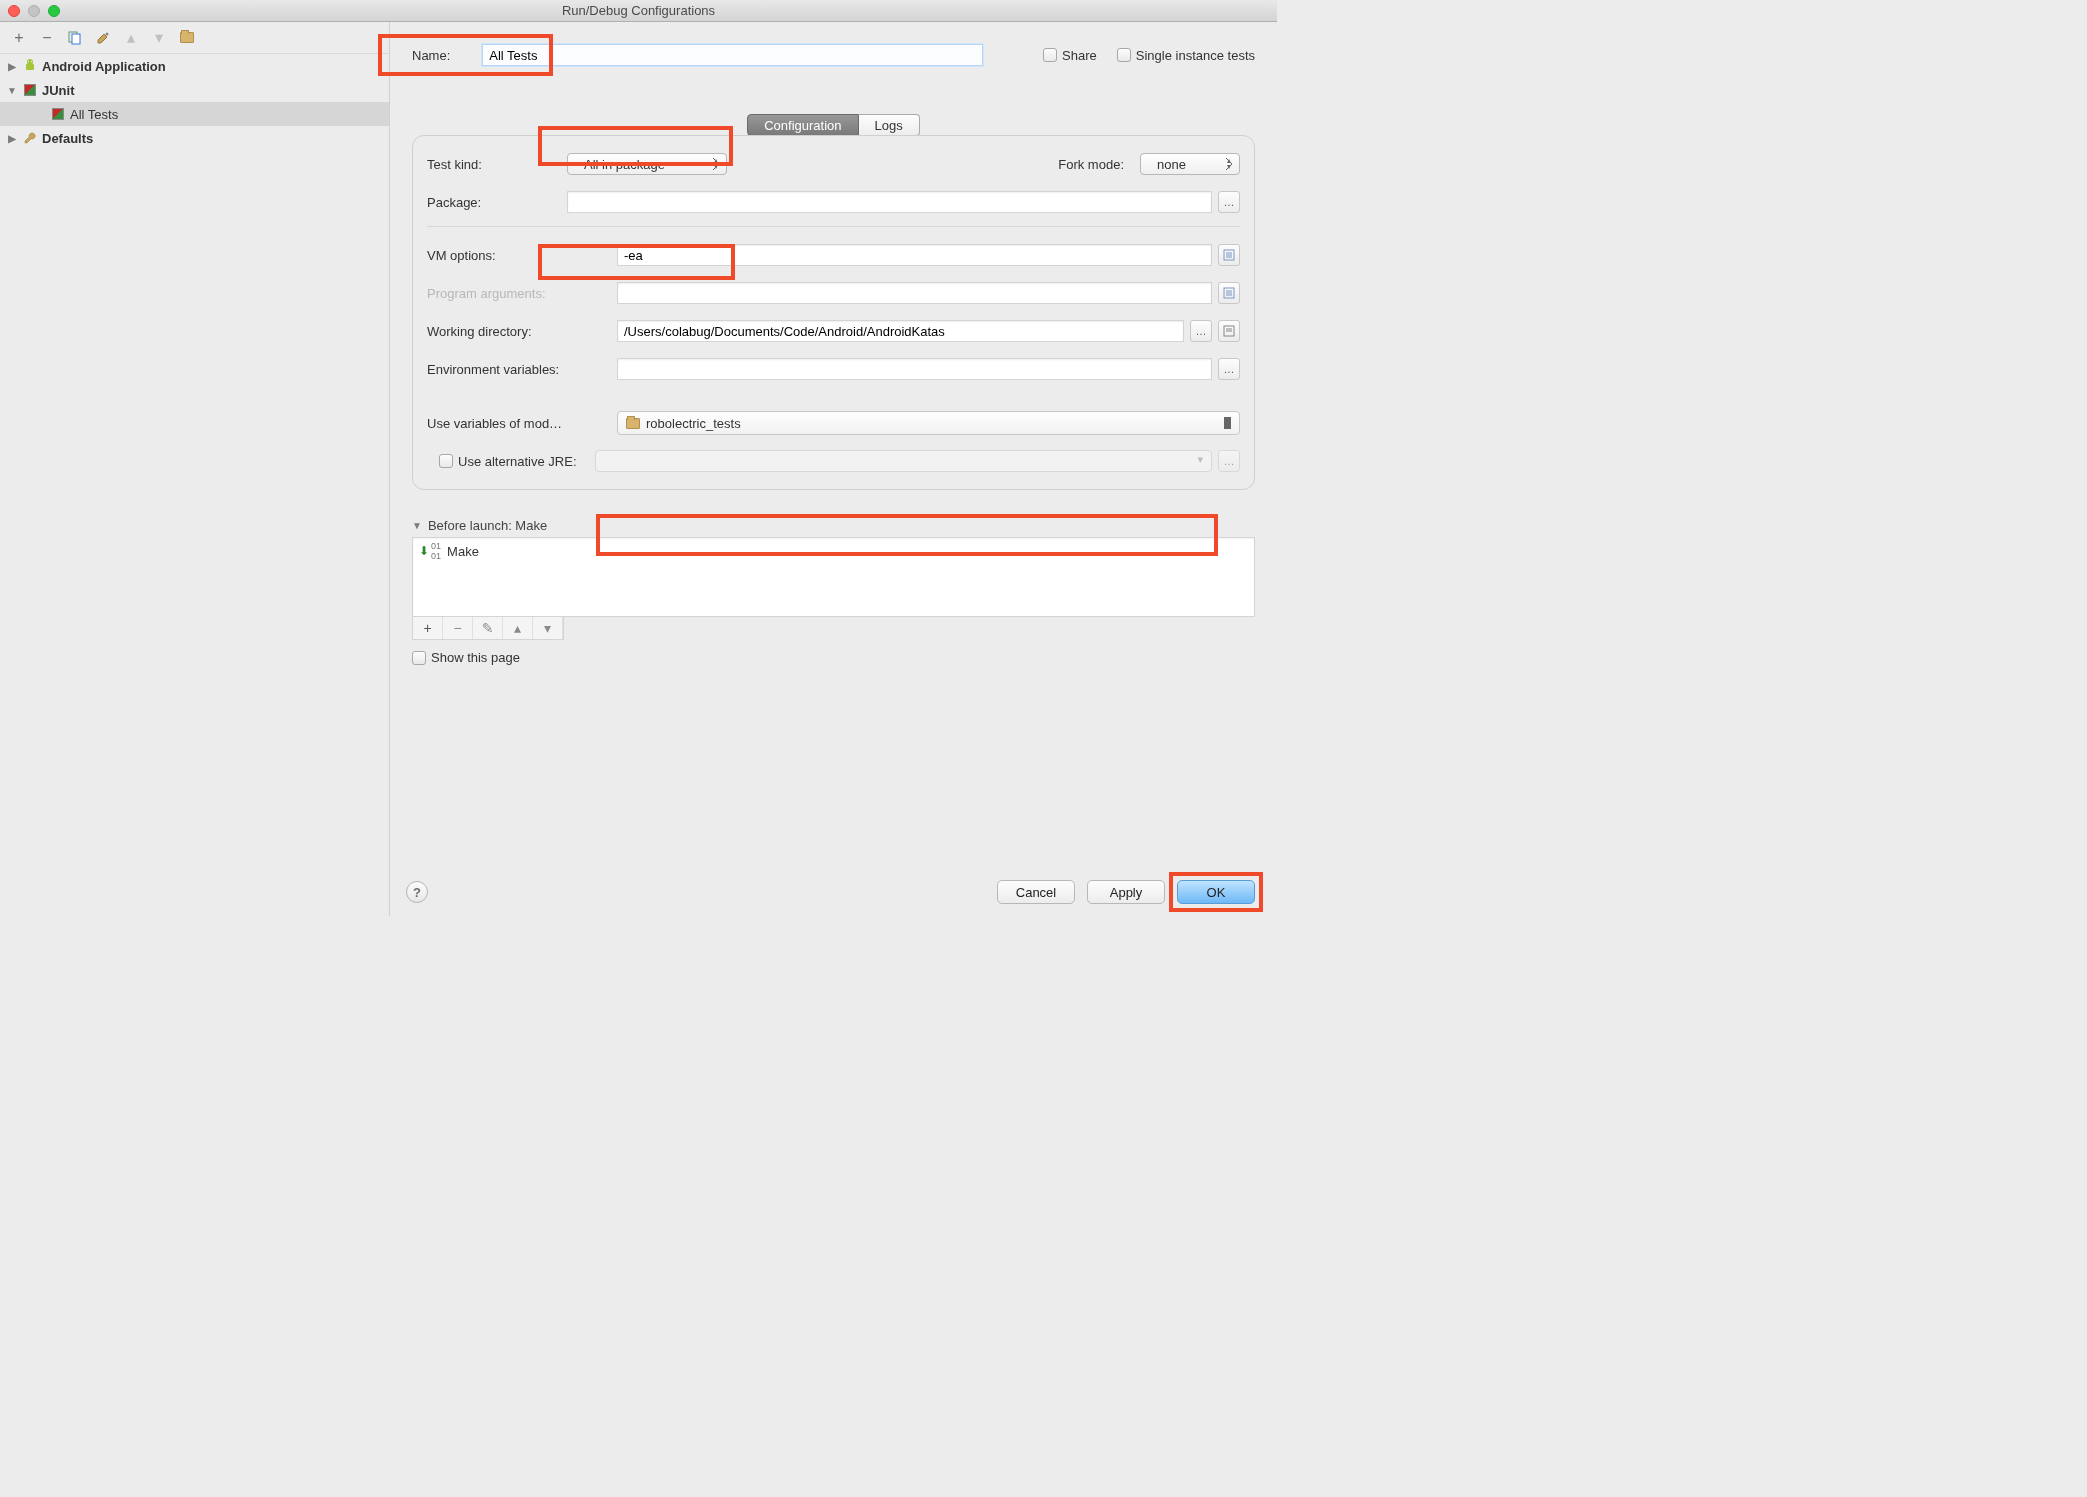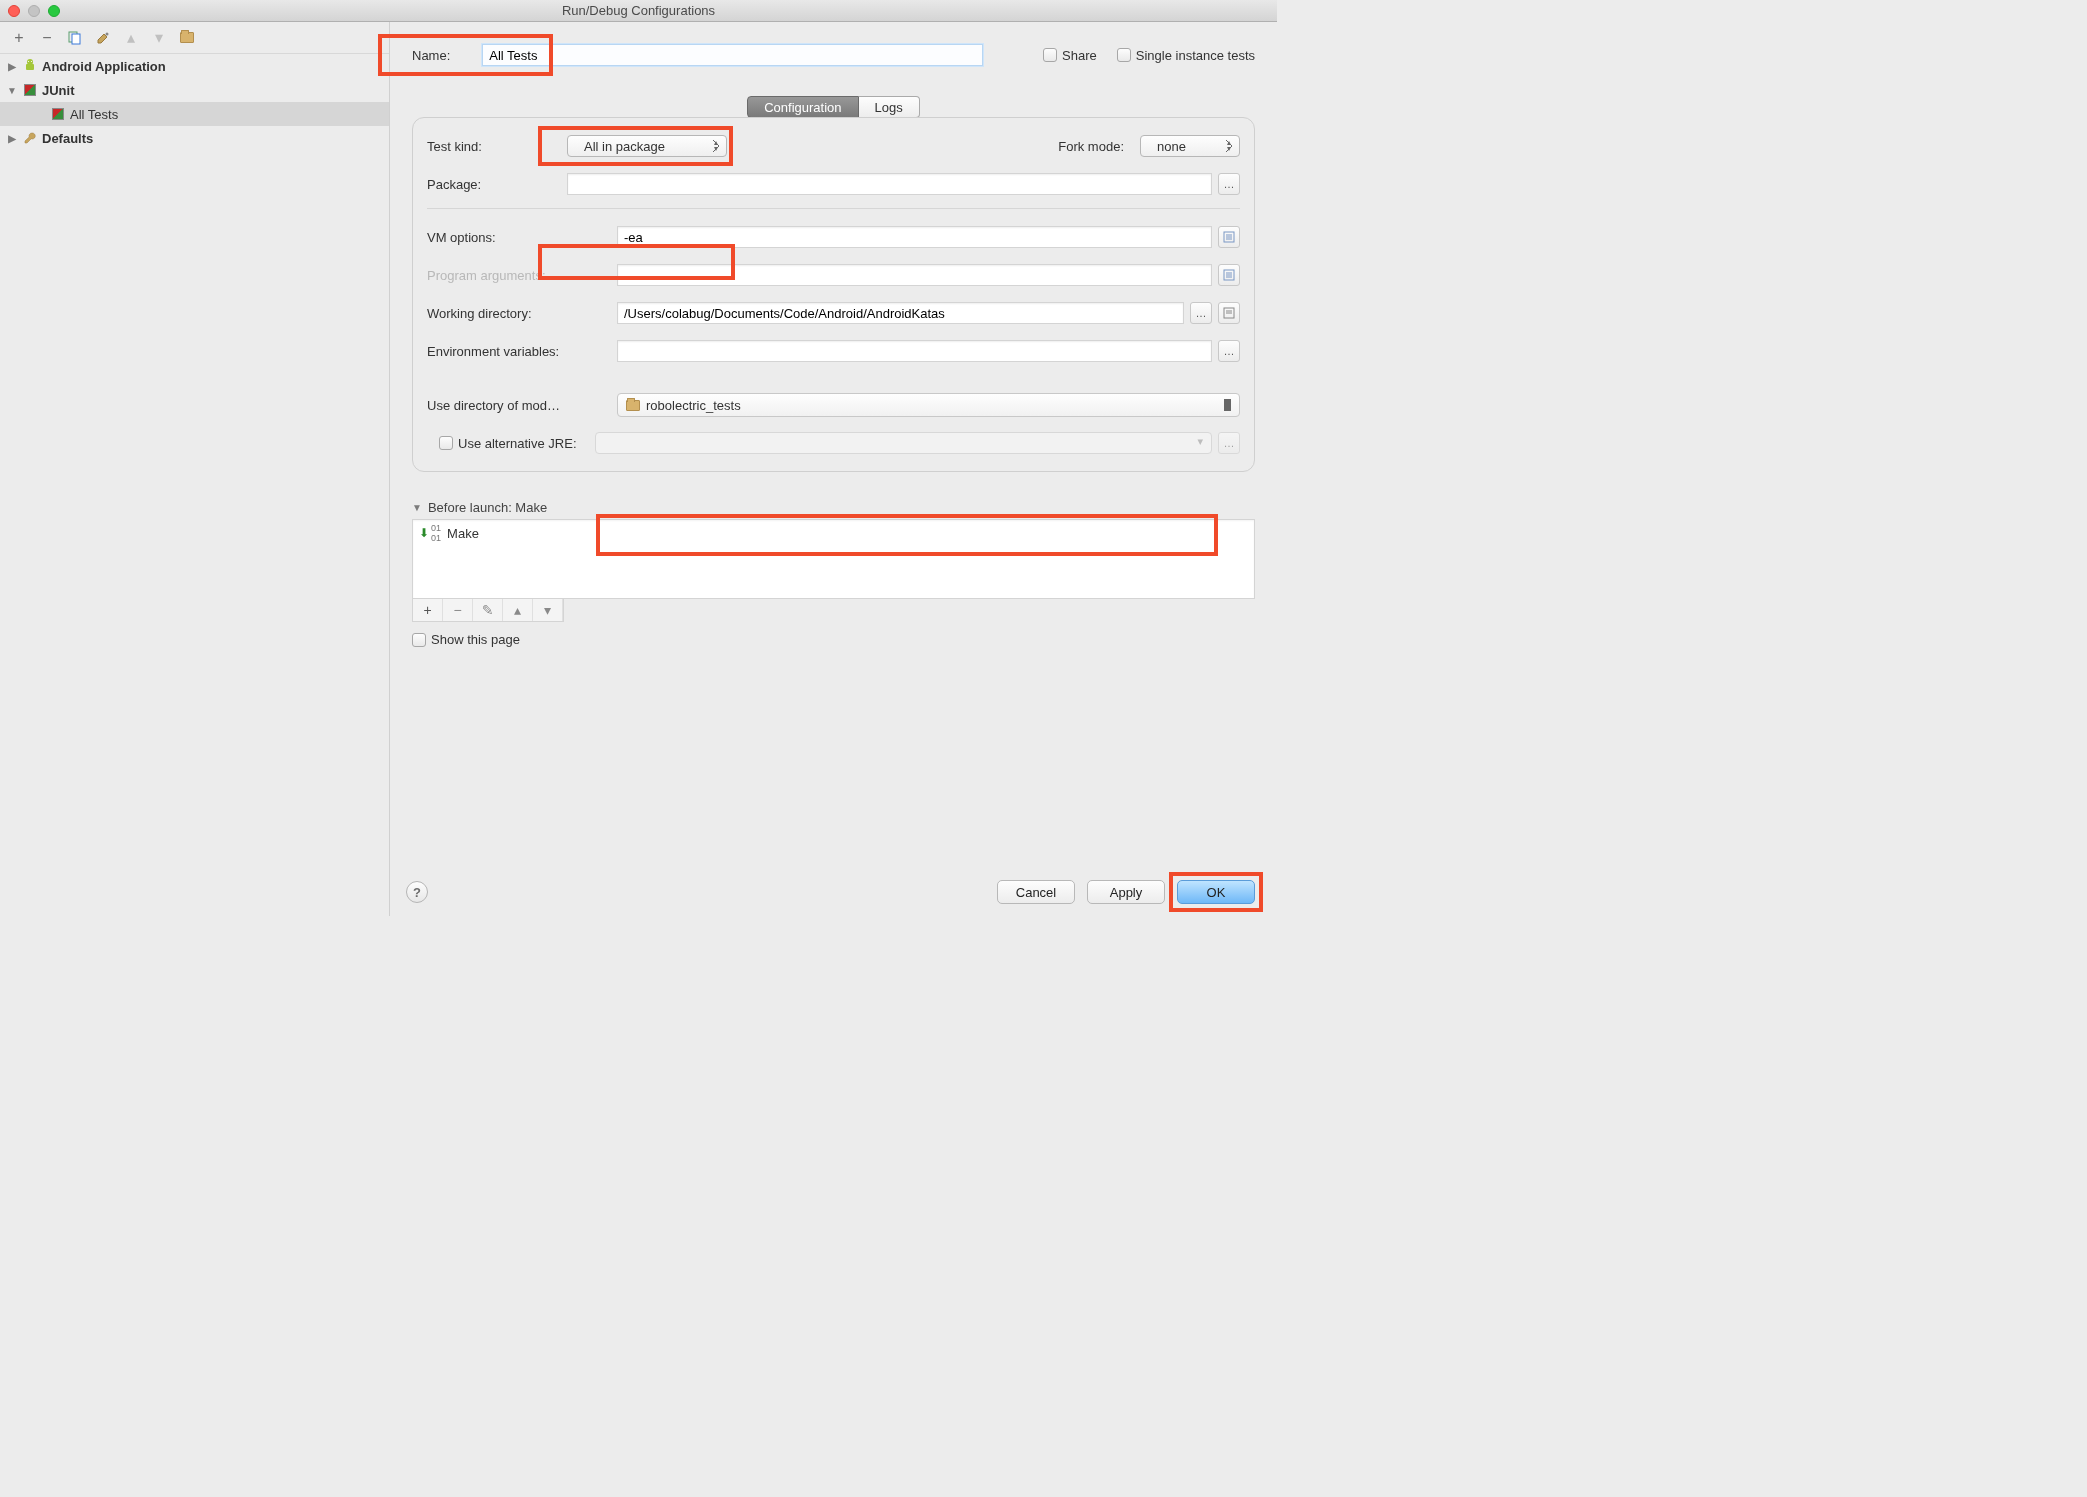--- a/index.html
+++ b/index.html
@@ -56,21 +56,21 @@
 .tree-row .icon { width: 16px; height: 16px; display: inline-flex; align-items: center; justify-content: center; font-size: 11px; }
 .tree-row.selected { background: #d6d6d6; }
 .tree-row.lvl1 { padding-left: 6px; font-weight: bold; }
 .tree-row.lvl2 { padding-left: 50px; }
 .android-icon { color: #a4c639; }
 .junit-icon { background: linear-gradient(135deg, #c62828 50%, #388e3c 50%); width: 12px; height: 12px; border: 1px solid #888; }
 .wrench-icon { color: #b88a3f; }
 
 
 .right { flex: 1; padding: 22px 22px 12px 22px; position: relative; display: flex; flex-direction: column; }
-.row { display: flex; align-items: center; margin-bottom: 4px; }
+.row { display: flex; align-items: center; margin-bottom: 22px; }
 .lbl { font-size: 13px; color: #333; margin-right: 12px; }
 .name-input {
   flex: 1;
   height: 22px;
   border: 1px solid #b8d6f3;
   background: #fcfdff;
   padding: 0 6px;
   font-size: 13px;
   box-shadow: 0 0 0 1px #cfe5fa;
 }
@@ -375,21 +375,21 @@
         <div class="cfg-label" style="width:190px">Environment variables:</div>
         <div class="cfg-field">
           <input class="input-box" style="">
           <span class="btn-icon">…</span>
         </div>
       </div>
 
       <div style="height:16px"></div>
 
       <div class="cfg-row">
-        <div class="cfg-label" style="width:190px">Use directory of mod…</div>
+        <div class="cfg-label" style="width:190px">Use variables of mod…</div>
         <div class="cfg-field">
           <div class="module-select">
             <span class="folder-icon"></span>
             <span>robolectric_tests</span>
             <span class="chev">▴<br>▾</span>
           </div>
         </div>
       </div>
 
       <div class="cfg-row" style="margin-bottom:0;">

